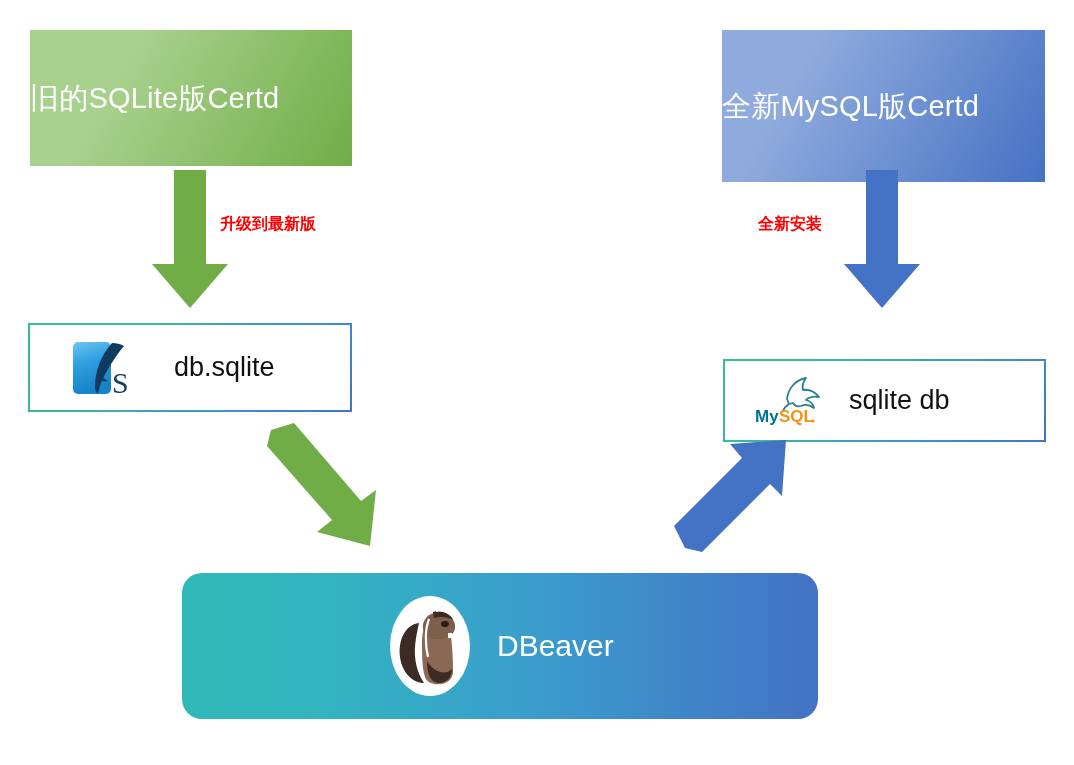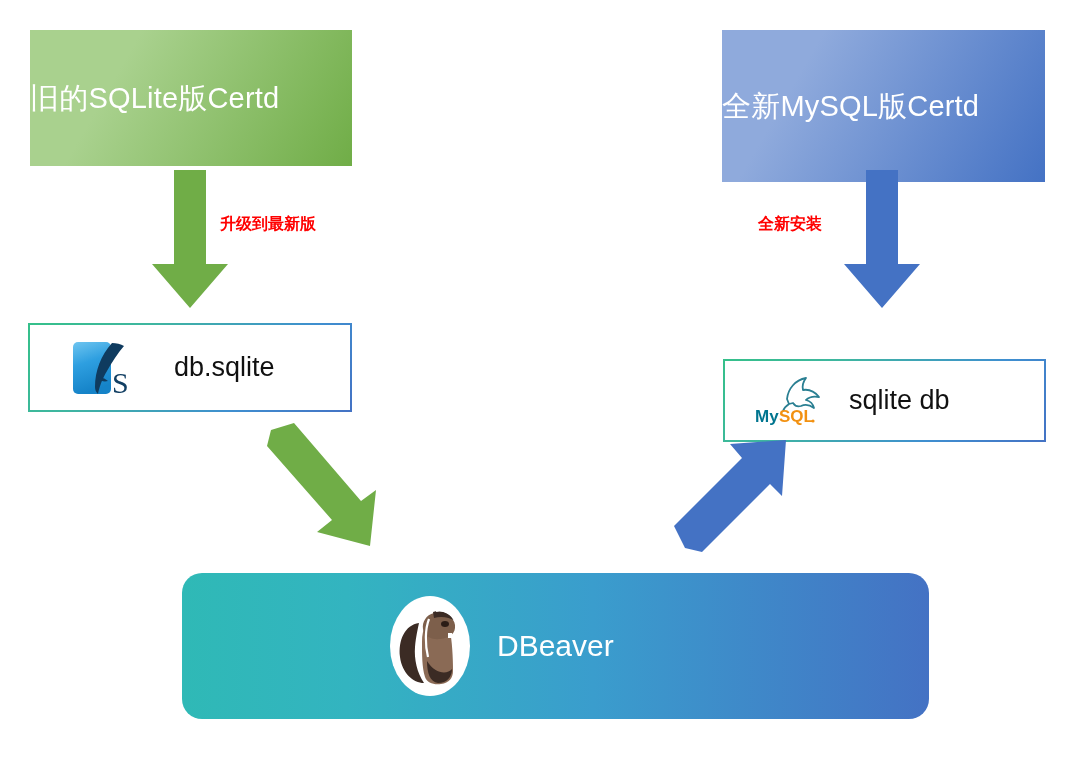--- a/index.html
+++ b/index.html
@@ -98,21 +98,21 @@
     height: 52px;
     position: relative;
     flex: 0 0 auto;
   }
 
   
   #box-dbeaver {
     position: absolute;
     left: 182px;
     top: 573px;
-    width: 747px;
+    width: 636px;
     height: 146px;
     border-radius: 20px;
     background: linear-gradient(90deg, #2fb9b6 0%, #33b4c0 22%, #3a9dcd 55%, #4472c4 100%);
     display: flex;
     align-items: center;
   }
   #box-dbeaver .dbeaver-label {
     color: #ffffff;
     font-size: 30px;
     margin-left: 26px;

